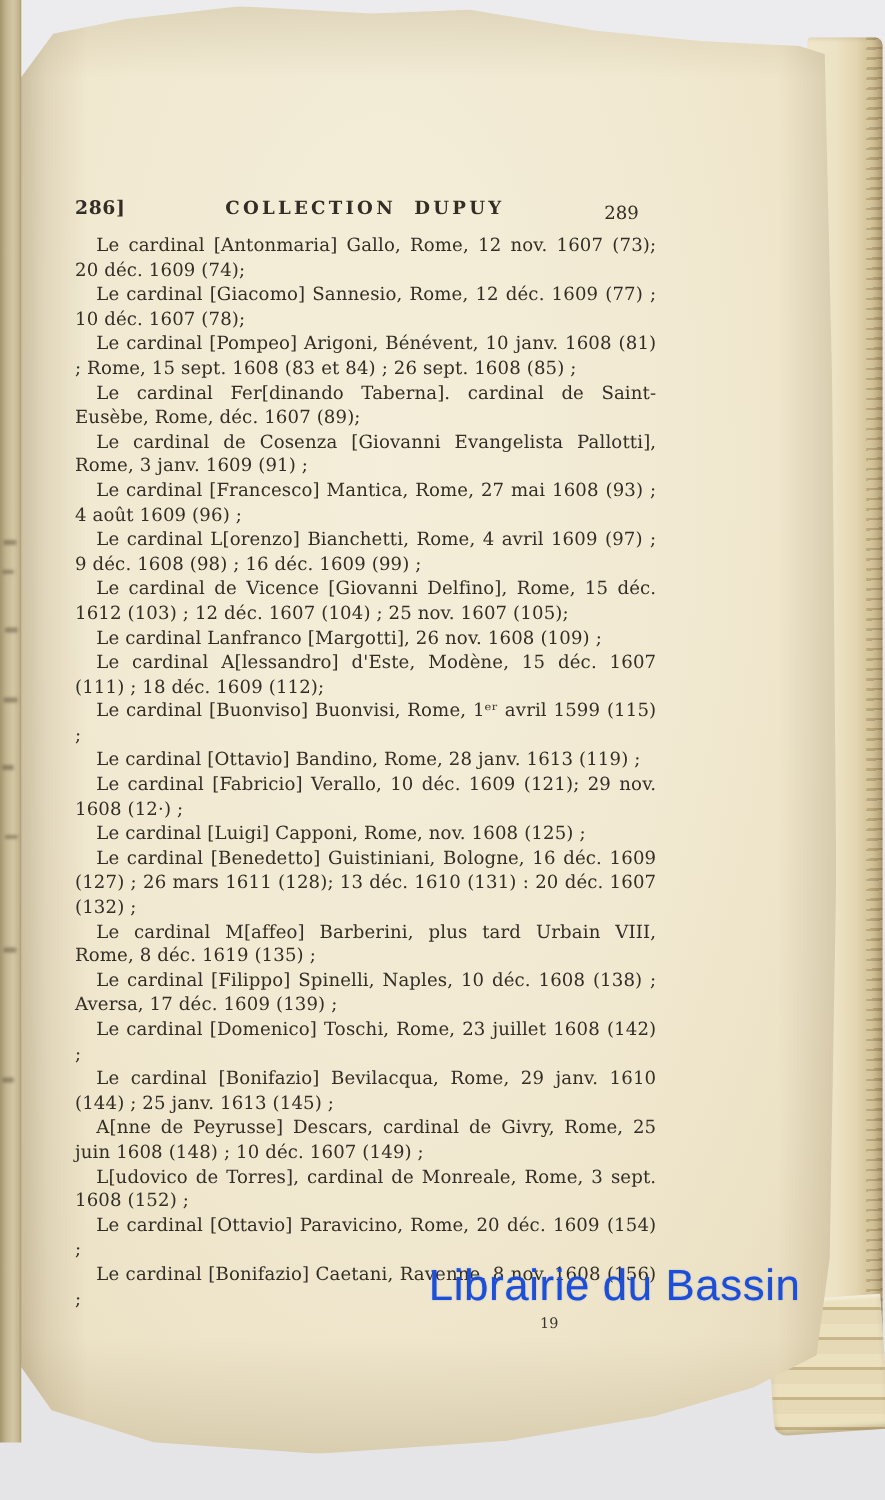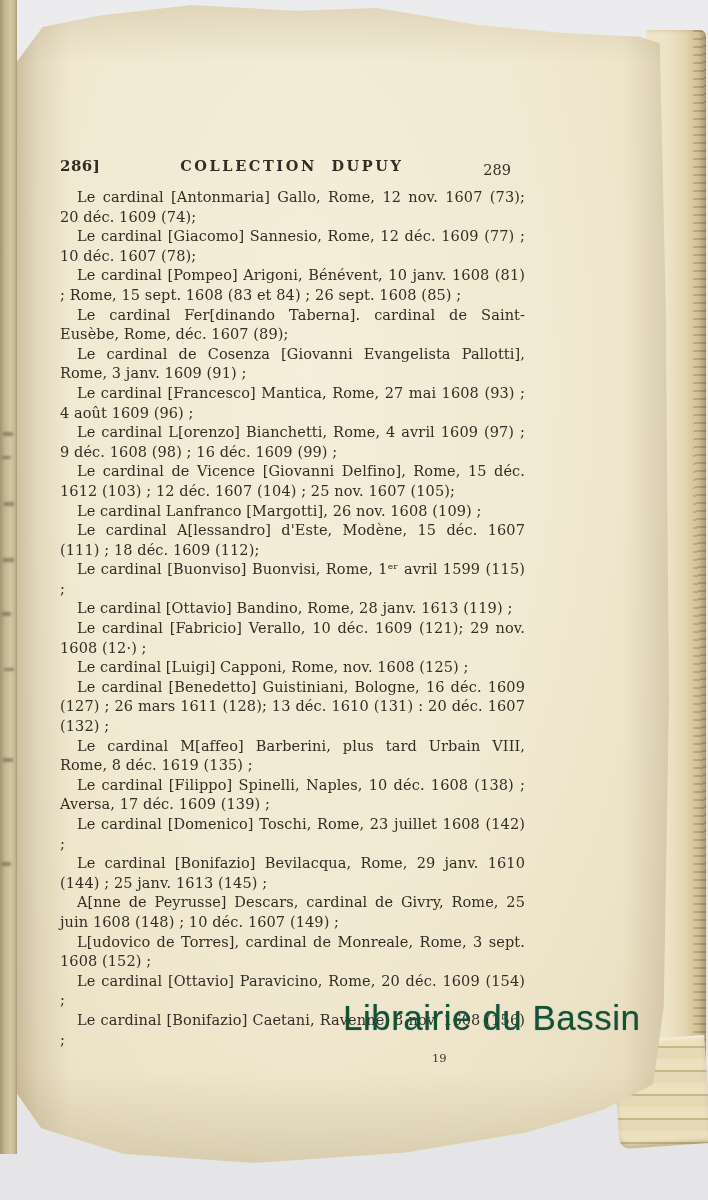--- a/index.html
+++ b/index.html
@@ -152,13 +152,13 @@
       <p>A[nne de Peyrusse] Descars, cardinal de Givry, Rome, 25 juin 1608 (148) ; 10 déc. 1607 (149) ;</p>
       <p>L[udovico de Torres], cardinal de Monreale, Rome, 3 sept. 1608 (152) ;</p>
       <p>Le cardinal [Ottavio] Paravicino, Rome, 20 déc. 1609 (154) ;</p>
       <p>Le cardinal [Bonifazio] Caetani, Ravenne, 8 nov. 1608 (156) ;</p>
     </div>
 
     <div class="signature">19</div>
   </div>
 </div>
 
-<div class="watermark" style="color: #14532d;">Librairie du Bassin</div>
+<div class="watermark" style="color: #1d4ed8; margin-top: 11px;">Librairie du Bassin</div>
 
 </body></html>

